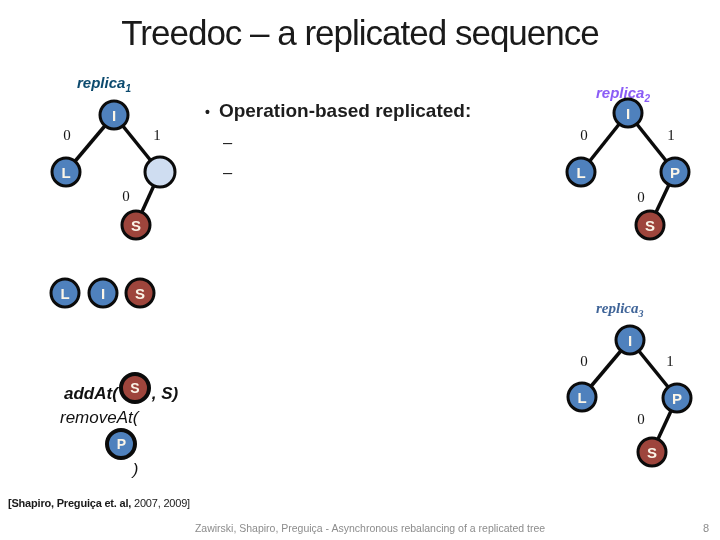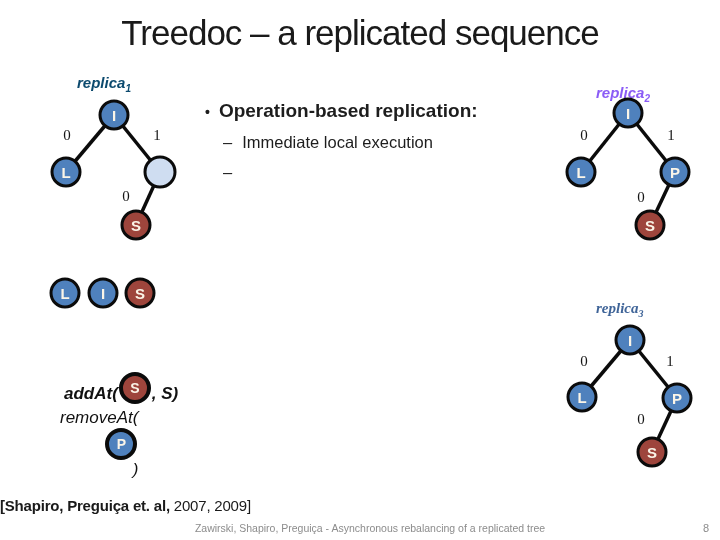--- a/index.html
+++ b/index.html
@@ -30,21 +30,21 @@
   .op-add{left:64px;top:372px;font-weight:bold;}
   .op-remove{left:60px;top:408px;flex-direction:column;}
   .inline-node{
     width:24px;height:24px;border:4px solid #0b0b0b;border-radius:50%;
     display:flex;align-items:center;justify-content:center;
     font-style:normal;font-weight:bold;font-size:14px;color:#fbf5e8;margin:0 1px;
     box-sizing:content-box;flex:0 0 auto;
   }
   .inline-node.red{background:#9e453c;}
   .inline-node.blue{background:#4f81bd;}
-  .citation{position:absolute;left:0;top:497px;font-size:15px;color:#1a1a1a;letter-spacing:-0.2px;white-space:nowrap;}
+  .citation{position:absolute;left:8px;top:497px;font-size:11px;color:#1a1a1a;letter-spacing:-0.2px;white-space:nowrap;}
   .citation .cit-bold{font-weight:bold;}
   .footer{position:absolute;left:0;right:0;bottom:6px;text-align:center;font-size:10.5px;color:#8c8c8c;margin-left:20px;}
   .page-num{position:absolute;right:11px;bottom:6px;font-size:11px;color:#8c8c8c;}
 </style>
 </head>
 <body>
 
 <div class="slide">
 
   <div class="title">Treedoc – a replicated sequence</div>
@@ -109,25 +109,24 @@
         <circle cx="103" cy="293" r="14" fill="#4f81bd" stroke="#0b0b0b" stroke-width="3"></circle>
         <text x="103" y="298.5" text-anchor="middle" class="node-label">I</text>
         <circle cx="140" cy="293" r="14" fill="#9e453c" stroke="#0b0b0b" stroke-width="3"></circle>
         <text x="140" y="298.5" text-anchor="middle" class="node-label">S</text>
       </g>
     </svg>
 
   <div class="bullets">
     <div class="b-main">
       <span class="dot">•</span>
-      <span>Operation-based replication:</span>
+      <span>Operation-based replicated:</span>
     </div>
     <div class="b-sub">
       <span>–</span>
-      <span>Immediate local execution</span>
     </div>
     <div class="b-sub">
       <span>–</span>
     </div>
   </div>
 
   <div class="op op-add">
     <span>addAt(</span>
     <span class="inline-node red">
         <span>S</span>

